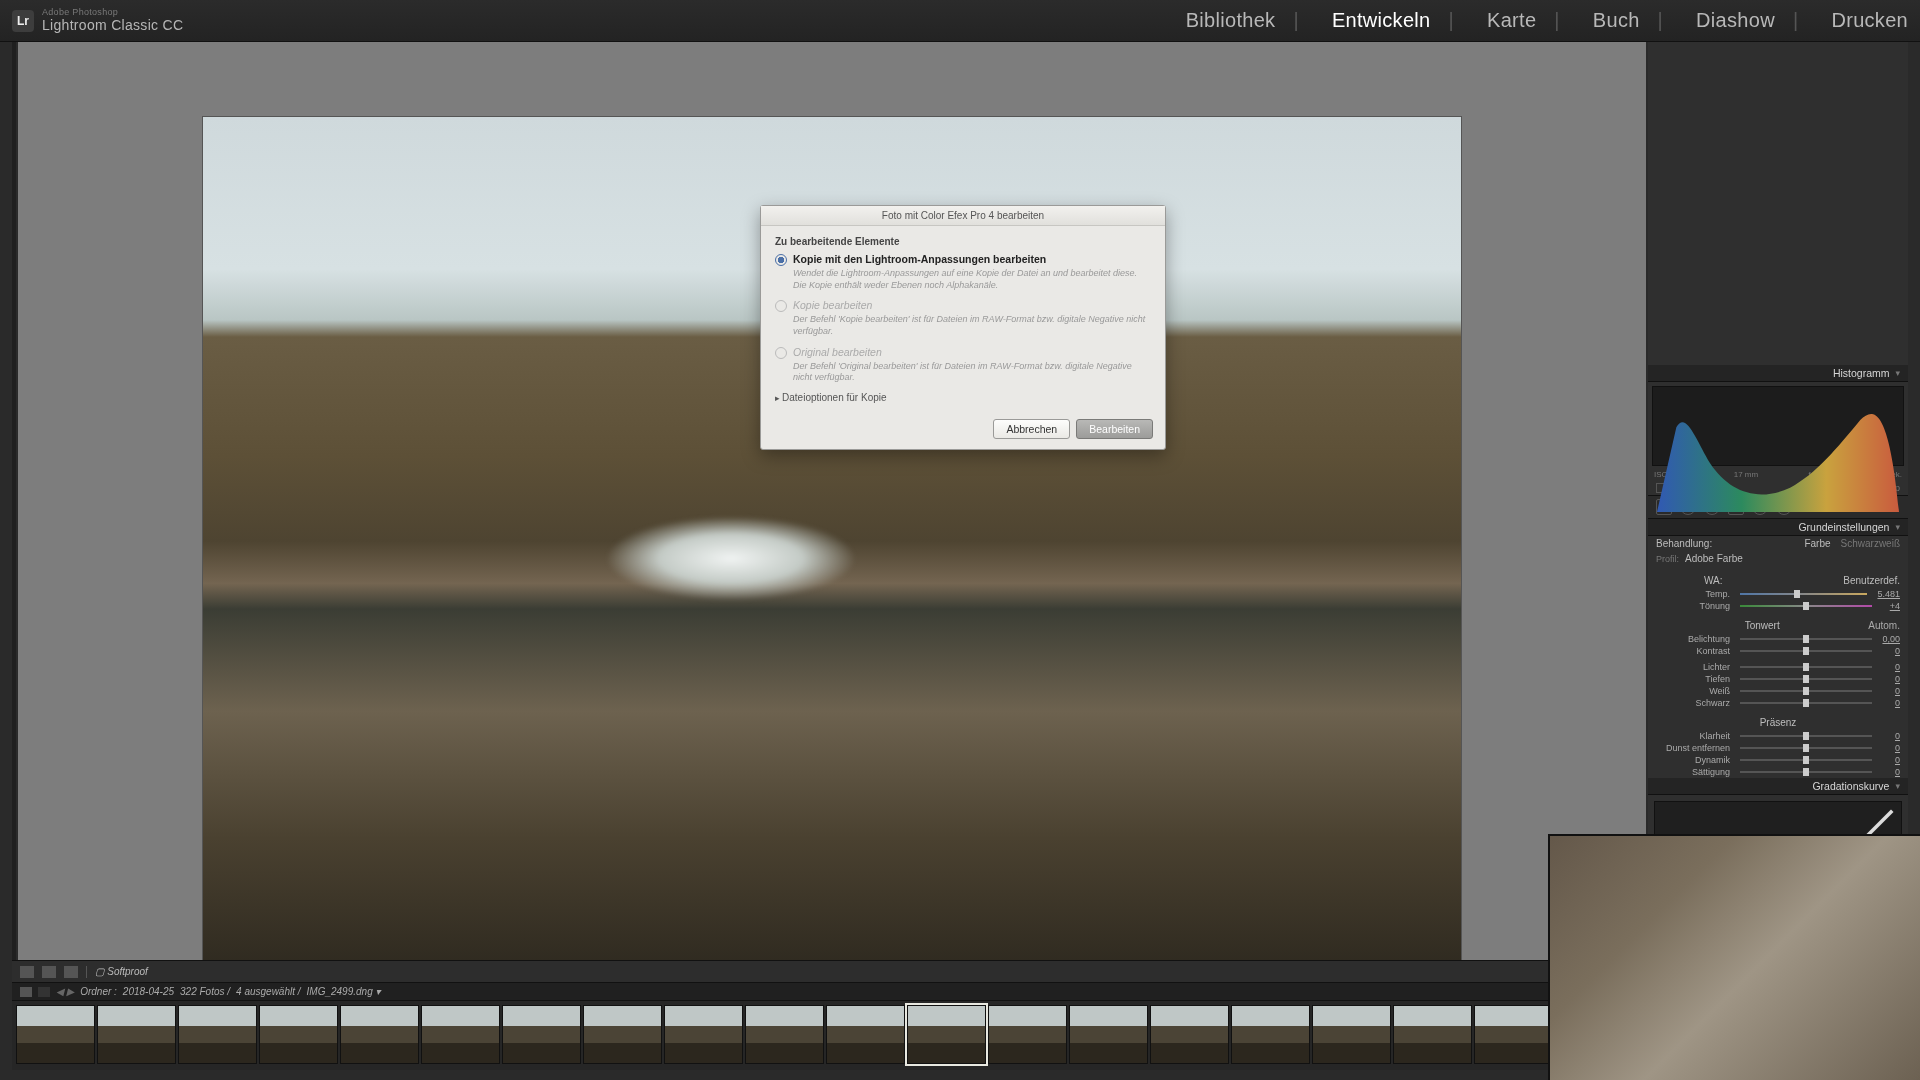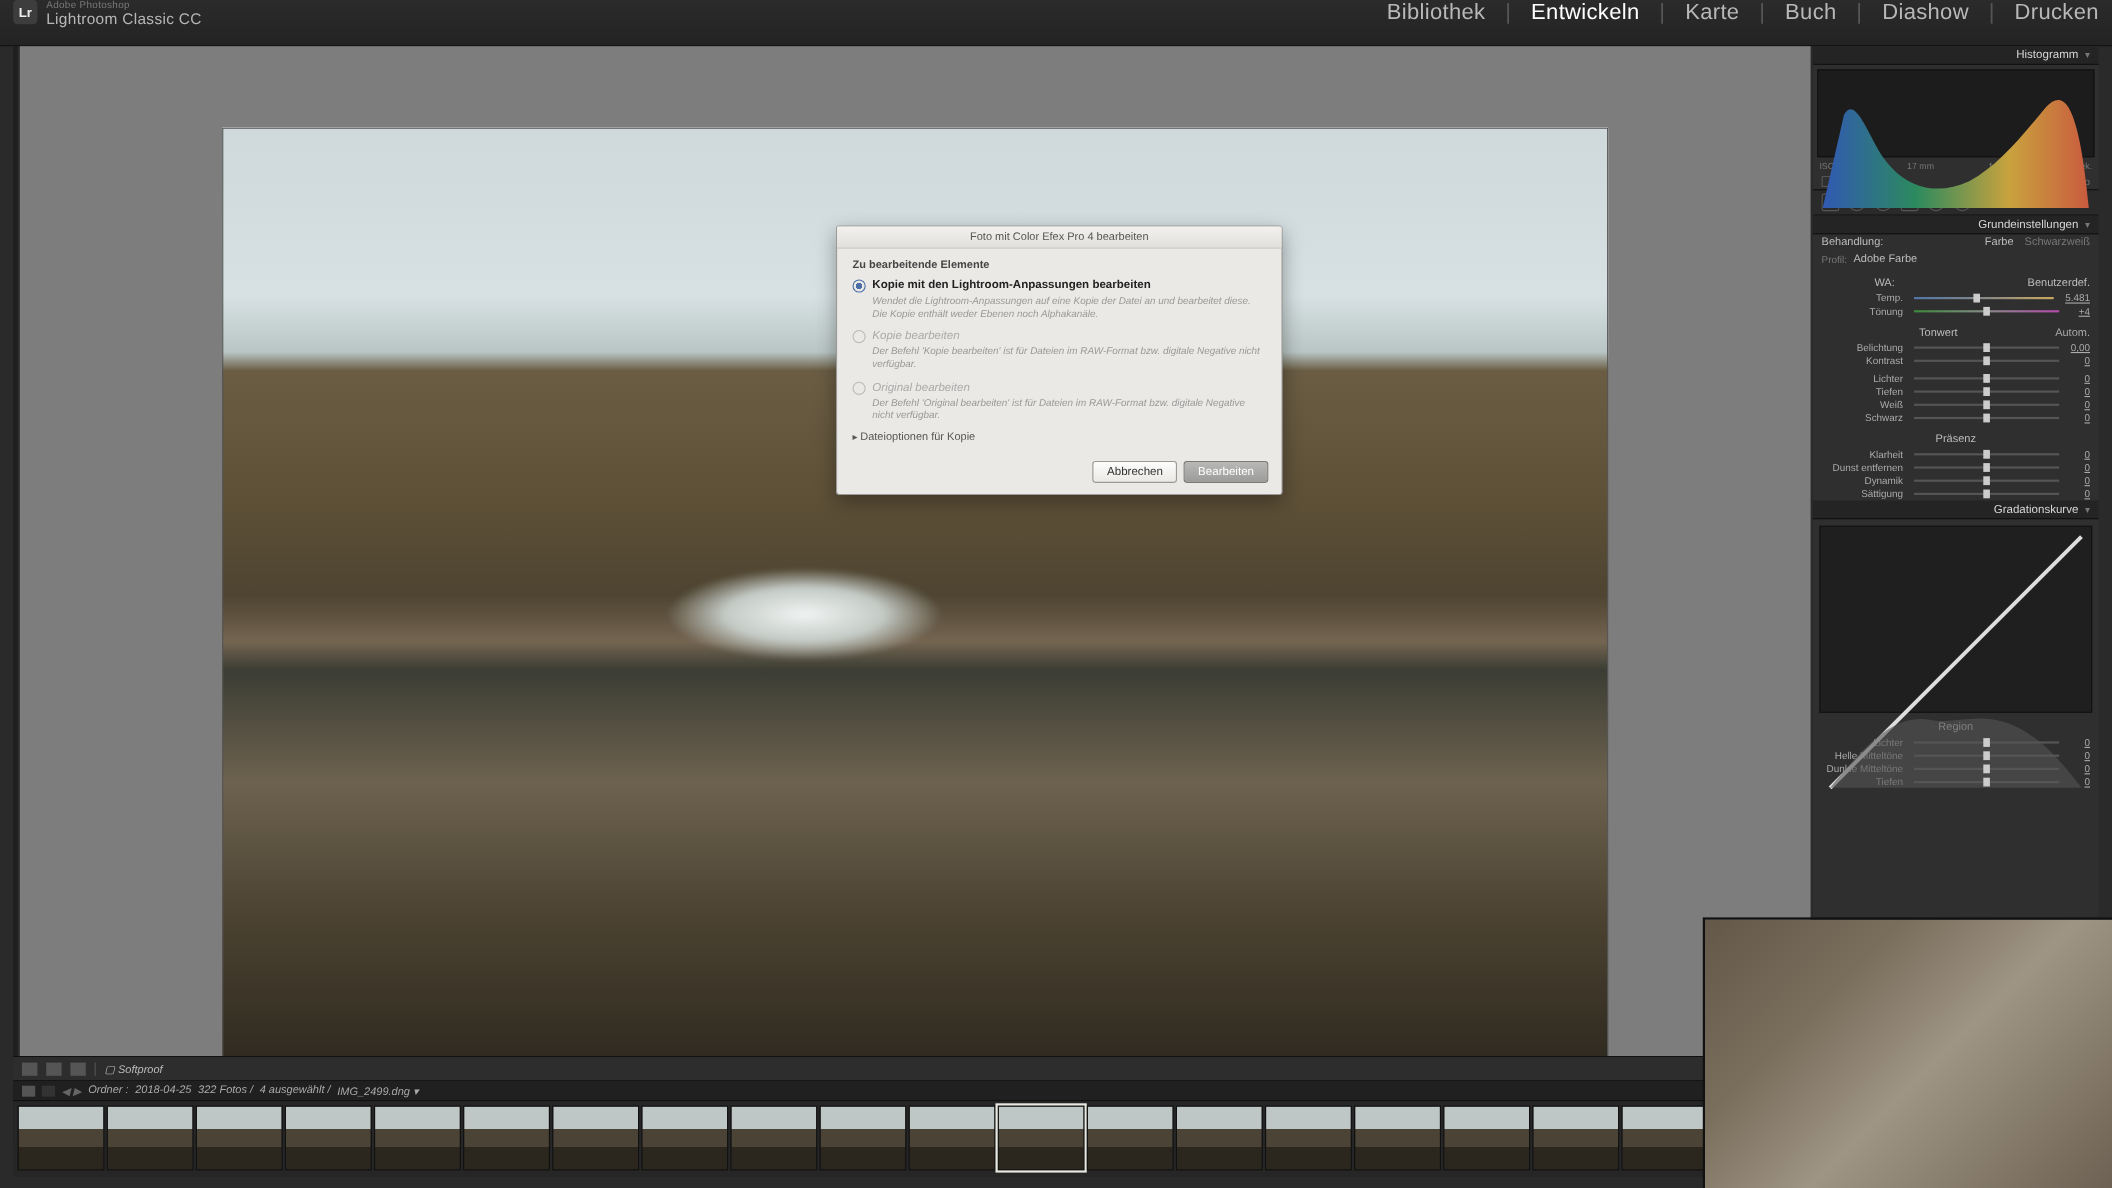--- a/index.html
+++ b/index.html
@@ -1,21 +1,21 @@
 <!DOCTYPE html>
 <html><head>
 <meta charset="utf-8">
 <style>
   * { margin: 0; padding: 0; box-sizing: border-box; font-family: "Lucida Grande", "Segoe UI", sans-serif; }
   body { background: #2a2a2a; color: #ccc; font-size: 11px; overflow: hidden; height: 1080px; width: 1920px; position: relative; }
 
-  .topbar { height: 42px; display: flex; padding: 0 12px; background: linear-gradient(#2b2b2b,#232323); border-bottom: 1px solid #111; }
+  .topbar { height: 42px; display: flex; align-items: center; padding: 0 12px; background: linear-gradient(#2b2b2b,#232323); border-bottom: 1px solid #111; }
   .logo { width: 22px; height: 22px; background: #3d3d3d; border-radius: 4px; display: flex; align-items: center; justify-content: center; font-weight: bold; color: #eee; font-size: 12px; margin-right: 8px;}
   .brand { color: #cfcfcf; font-size: 14px; letter-spacing: .3px; opacity: .85; }
-  .modules { margin-left: auto; display: flex; gap: 18px; font-size: 20px; letter-spacing: .3px; }
+  .modules { margin-left: auto; display: flex; gap: 33px; font-size: 20px; letter-spacing: .3px; }
   .module { color: #b8b8b8; }
   .module.sep::after{content:"|";color:#555;margin-left:18px;}
   .module:last-child.sep::after{content:"";margin:0;}
   .module.active { color: #fff; font-weight: 500; }
 
   .main { position: absolute; top: 42px; bottom: 40px; left: 12px; right: 12px; display: flex; }
   .left-rail{width:4px;background:#1f1f1f;margin-right:2px;}
   .canvas { flex: 1; background: #7d7d7d; position: relative; display:flex;align-items:center;justify-content:center;}
   .photo{width:1260px;height:850px;background:
       linear-gradient(to bottom,
@@ -39,21 +39,21 @@
   .rlabel{font-size:10.5px;font-weight:bold;color:#222;}
   .rlabel.dis{color:#aaa;font-weight:normal;font-style:italic;}
   .rdesc{font-size:9px;color:#999;font-style:italic;margin-left:18px;line-height:1.3;margin-bottom:8px;}
   .disclosure{font-size:10px;color:#555;margin-top:4px;cursor:default;}
   .disclosure::before{content:"▸ ";font-size:9px;}
   .dlg-buttons{display:flex;justify-content:flex-end;gap:6px;padding:8px 12px 10px;}
   .btn{font-size:10.5px;padding:3px 12px;border:1px solid #9a9a98;border-radius:3px;background:linear-gradient(#fdfdfc,#eae9e5);color:#333;}
   .btn.primary{background:linear-gradient(#b8b8b6,#9c9c9a);color:#fff;border-color:#7a7a78;}
 
   
-  .right{width:260px;margin-left:2px;background:#2f2f2f;display:flex;flex-direction:column;font-size:10px;color:#bdbdbd;overflow:hidden;}
+  .right{width:260px;margin-left:2px;background:#2f2f2f;display:flex;flex-direction:column;font-size:10px;color:#bdbdbd;overflow:hidden;justify-content:flex-end;}
   .panel-h{display:flex;justify-content:flex-end;align-items:center;padding:2px 8px;background:#242424;font-size:10.5px;color:#d6d6d6;border-bottom:1px solid #111;}
   .panel-h::after{content:"▾";margin-left:6px;color:#777;font-size:9px;}
   .histo{height:80px;margin:4px;background:#1c1c1c;position:relative;border:1px solid #111;}
   .histo .curve{position:absolute;inset:4px;}
   .histo-meta{font-size:8px;color:#777;display:flex;justify-content:space-between;padding:0 6px 2px;}
   .toolrow{height:24px;display:flex;align-items:center;gap:8px;padding:0 8px;border-top:1px solid #111;border-bottom:1px solid #111;background:#2a2a2a;}
   .toolrow .ti{width:16px;height:16px;border:1px solid #555;border-radius:50%;}
   .toolrow .ti.rect{border-radius:2px;}
   .rowline{display:flex;justify-content:space-between;align-items:center;padding:2px 8px;color:#bdbdbd;}
   .slider{flex:1;margin:0 6px;height:2px;background:linear-gradient(90deg,#5076a6,#888,#c9a85e);position:relative;}

